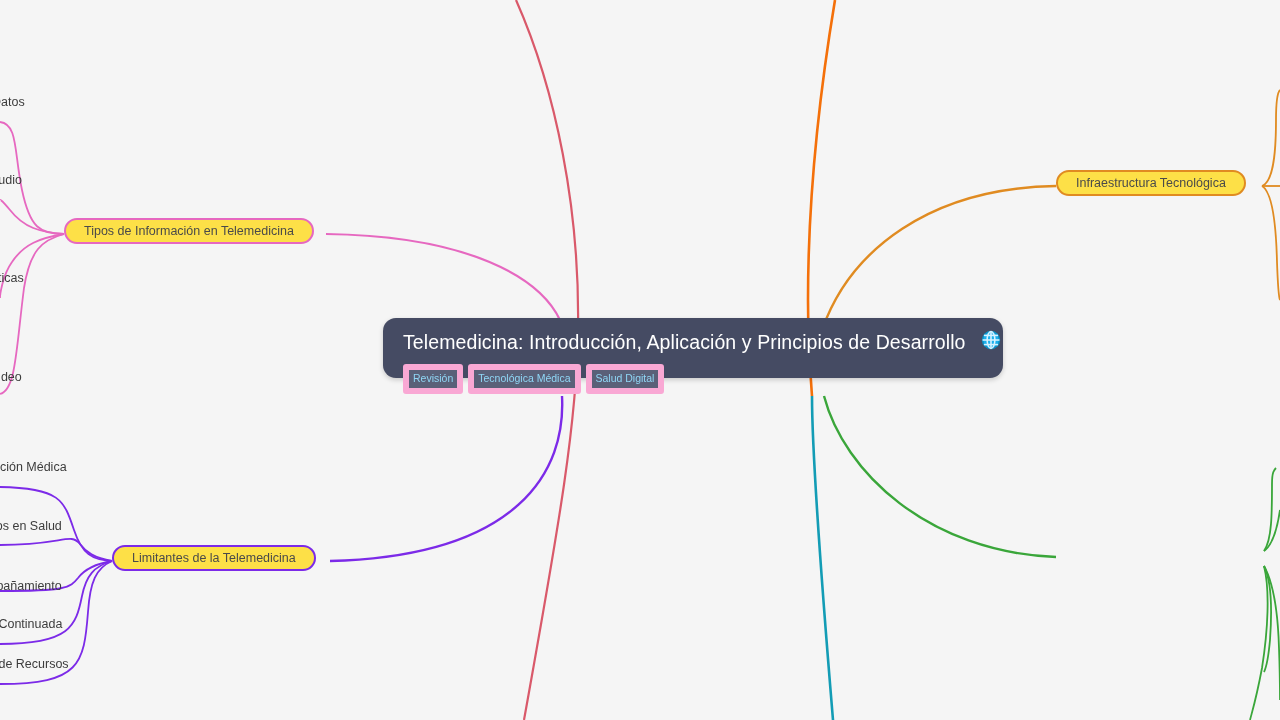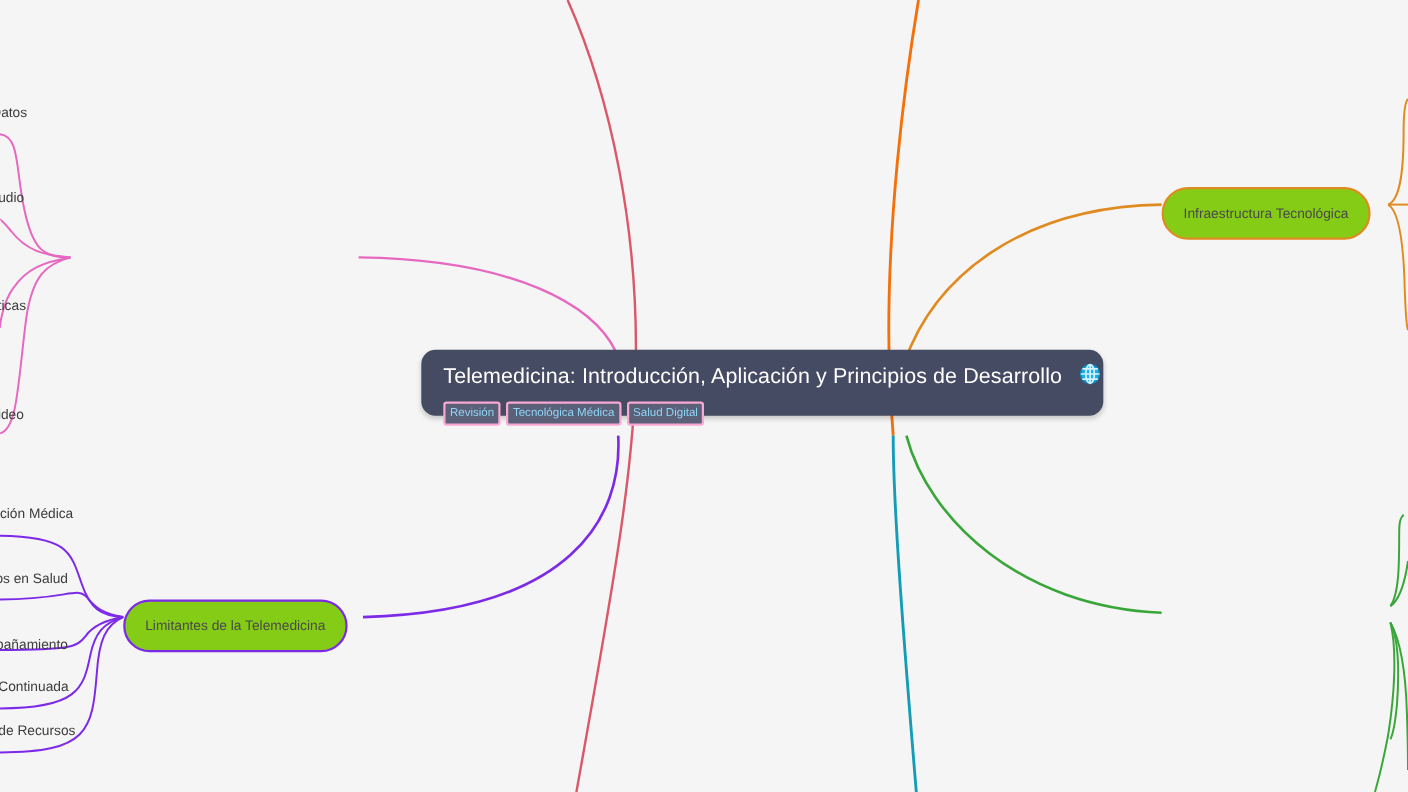--- a/index.html
+++ b/index.html
@@ -45,43 +45,43 @@
   }
   .globe-icon { display: block; }
   .central-tags {
     display: flex;
     gap: 5px;
     margin-top: 9px;
   }
   .tag {
     background: #5a6078;
     color: #8fd6f5;
-    border: 2px solid #f9a8d4;
+    border: 6px solid #f9a8d4;
     border-radius: 3px;
     font-size: 10.5px;
     line-height: 1;
     padding: 3px 4px 4px 4px;
     white-space: nowrap;
   }
 
   
   .node {
     position: absolute;
     display: flex;
     align-items: center;
     justify-content: flex-start;
-    background: #84cc16;
+    background: #fde047;
     border-radius: 999px;
     border-width: 2px;
     border-style: solid;
     color: #4a4a4a;
     font-size: 12.5px;
     white-space: nowrap;
     padding: 0 18px;
-    height: 48px;
+    height: 26px;
   }
   .node.pink   { border-color: #e668c0; }
   .node.purple { border-color: #7c2ae8; }
   .node.orange { border-color: #e08b21; }
   .node.green  { border-color: #3aa63a; }
 
   
   .leaf {
     position: absolute;
     color: #3c3c3c;
@@ -143,20 +143,23 @@
         </svg>
       </span>
     </div>
     <div class="central-tags">
       <span class="tag">Revisión</span>
       <span class="tag">Tecnológica Médica</span>
       <span class="tag">Salud Digital</span>
     </div>
   </div>
 
+  <div class="node pink" style="left:64px; top:218px;">
+    <span>Tipos de Información en Telemedicina</span>
+  </div>
 
   <div class="node purple" style="left:112px; top:545px;">
     <span>Limitantes de la Telemedicina</span>
   </div>
 
   <div class="node orange" style="left:1056px; top:170px;">
     <span>Infraestructura Tecnológica</span>
   </div>
 
 

